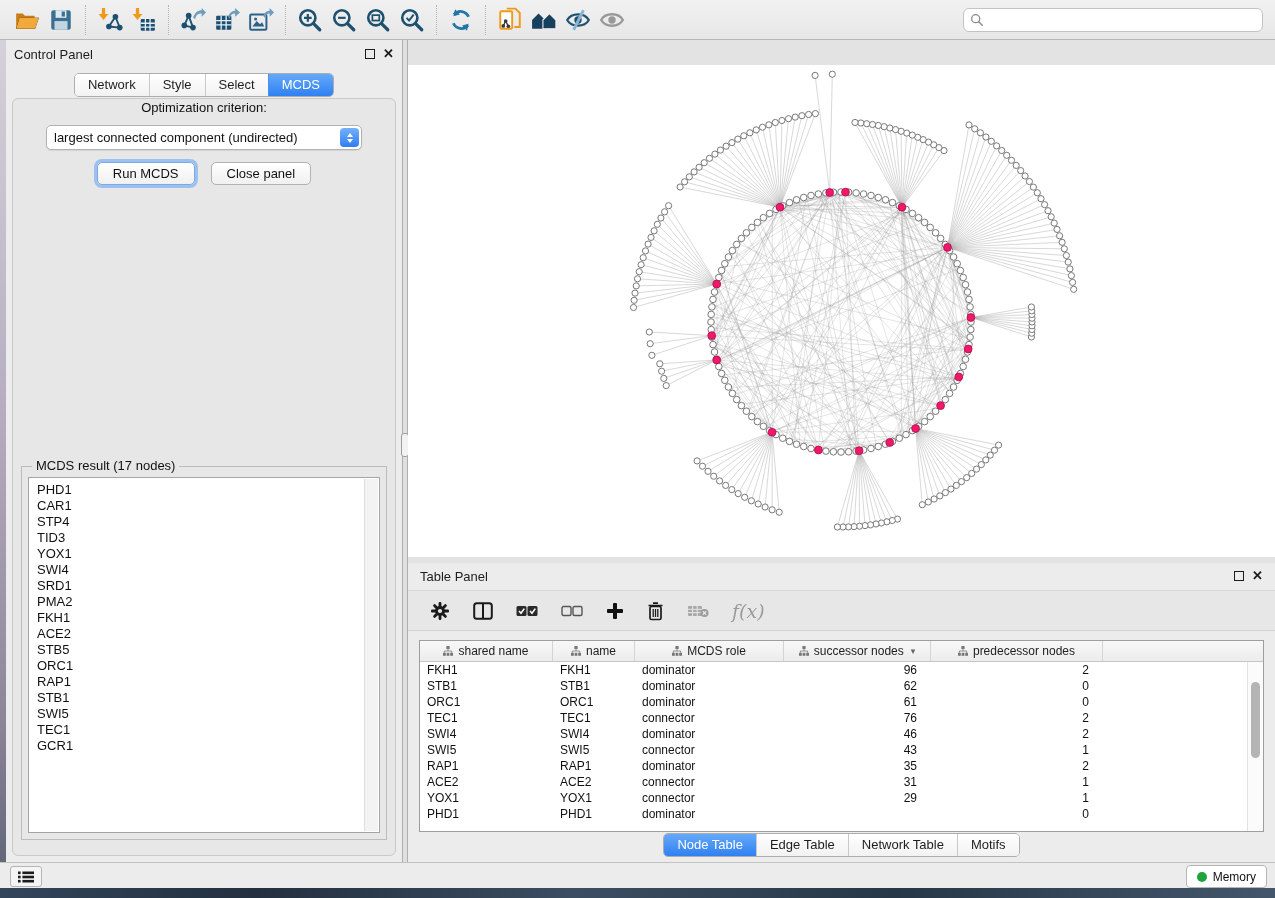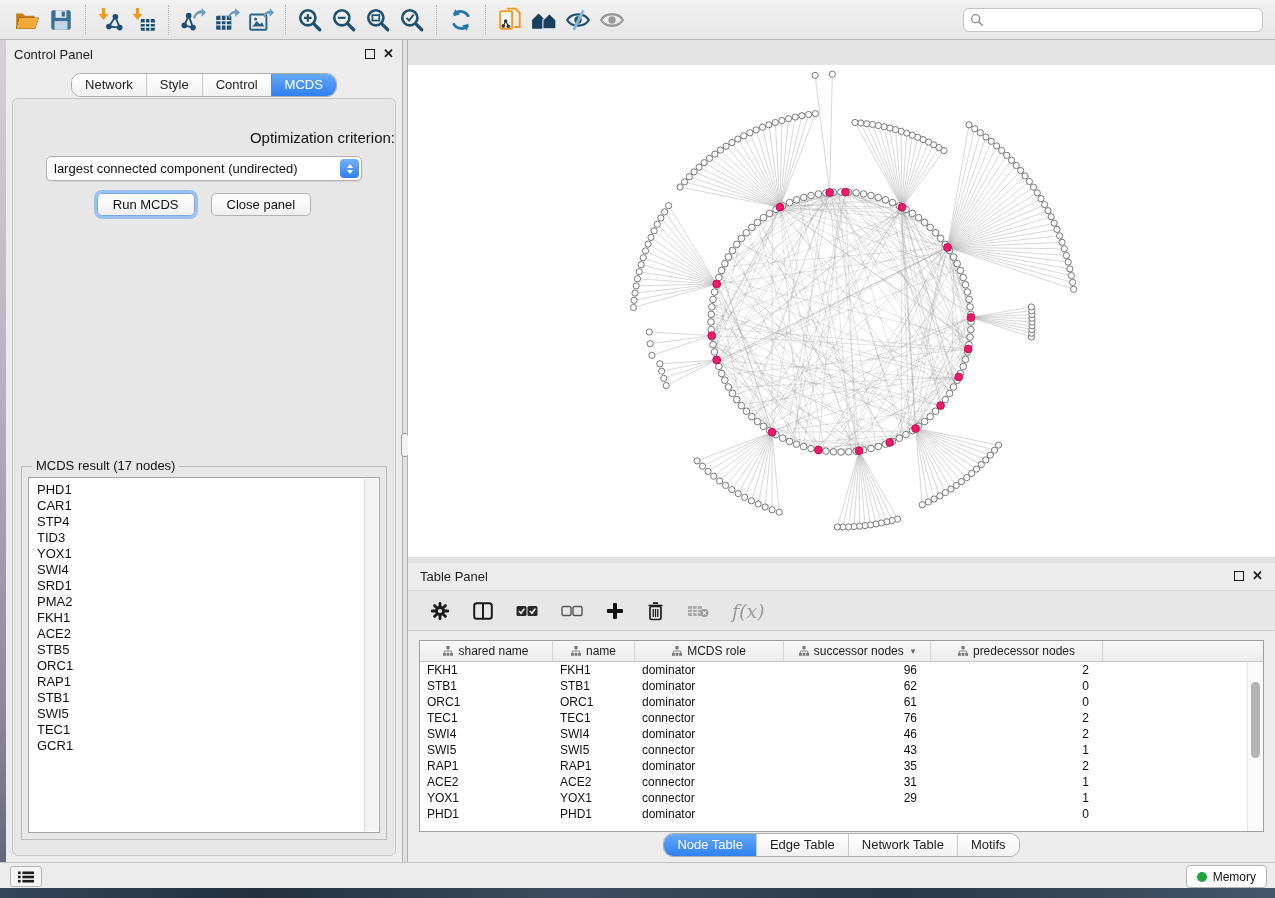--- a/index.html
+++ b/index.html
@@ -25,30 +25,30 @@
     background:linear-gradient(90deg,#33455a,#22303f 20%,#3c4d61 45%,#263847 70%,#44566a);}
 
   
   .control-panel{position:absolute;left:6px;top:40px;width:396px;bottom:36px;background:#ececec;}
   .panel-header{height:28px;display:flex;align-items:center;padding:0 8px;}
   .panel-title{font-size:13px;color:#1d1d1d;}
   .win-btns{margin-left:auto;display:flex;align-items:center;gap:8px;}
   .float-btn{width:10px;height:10px;border:1.6px solid #1c1c1c;display:inline-block;box-sizing:border-box;}
   .close-btn{font-size:13px;font-weight:bold;color:#1c1c1c;line-height:10px;}
 
-  .seg{display:inline-flex;border:1px solid #adadad;border-radius:10px;overflow:hidden;background:#fff;}
+  .seg{display:inline-flex;border:1px solid #adadad;border-radius:5px;overflow:hidden;background:#fff;}
   .seg .tab{padding:3px 13px 4px;font-size:13px;color:#1e1e1e;background:linear-gradient(#ffffff,#f2f2f2);
     border-left:1px solid #c9c9c9;white-space:nowrap;}
   .seg .tab:first-child{border-left:none;}
   .seg .tab.sel{background:linear-gradient(#66a9f8,#2f80f2);color:#fff;border-left-color:#4a90f0;}
   .cp-tabs-row{position:absolute;top:33px;left:0;right:0;text-align:center;}
 
   .cp-inner{position:absolute;top:58px;left:6px;right:6px;bottom:6px;background:#e7e7e7;
     border:1px solid #c9c9c9;border-radius:6px;}
-  .opt-label{margin-top:30px;text-align:right;font-size:15px;color:#111;}
+  .opt-label{margin-top:1px;text-align:center;font-size:13px;color:#111;}
   .dropdown{margin:10px auto 0;width:314px;height:23px;background:#fff;border:1px solid #b2b2b2;border-radius:5px;
     display:flex;align-items:center;box-shadow:0 1px 1px rgba(0,0,0,.08);}
   .dropdown .dd-text{flex:1;font-size:13px;color:#111;padding-left:7px;white-space:nowrap;overflow:hidden;}
   .dd-stepper{width:19px;height:19px;margin:2px;border-radius:4px;background:linear-gradient(#74b1fa,#2f7ef1);
     display:flex;flex-direction:column;align-items:center;justify-content:center;gap:2px;}
   .dd-up{width:0;height:0;border-left:3.5px solid transparent;border-right:3.5px solid transparent;border-bottom:4px solid #fff;}
   .dd-down{width:0;height:0;border-left:3.5px solid transparent;border-right:3.5px solid transparent;border-top:4px solid #fff;}
   .btn-row{margin-top:12px;display:flex;justify-content:center;gap:16px;}
   .mac-btn{height:23px;padding:0 15px;font-size:13px;color:#111;background:linear-gradient(#ffffff,#f0f0f0);
     border:1px solid #b2b2b2;border-radius:5px;display:flex;align-items:center;font-family:"Liberation Sans",sans-serif;}
@@ -262,21 +262,21 @@
       <span class="panel-title">Control Panel</span>
       <span class="win-btns">
         <span class="float-btn"></span>
         <span class="close-btn">✕</span>
       </span>
     </div>
     <div class="cp-tabs-row">
       <span class="seg" id="cp-tabs">
           <span class="tab">Network</span>
           <span class="tab">Style</span>
-          <span class="tab">Control</span>
+          <span class="tab">Select</span>
           <span class="tab sel">MCDS</span>
         </span>
     </div>
     <div class="cp-inner">
       <div class="opt-label">Optimization criterion:</div>
       <div class="dropdown">
         <span class="dd-text">largest connected component (undirected)</span>
         <span class="dd-stepper">
           <span class="dd-up"></span>
             <span class="dd-down"></span>

